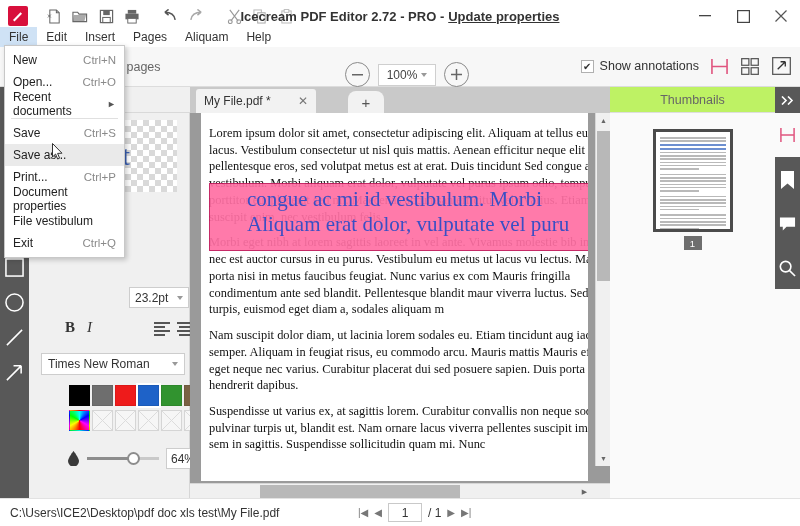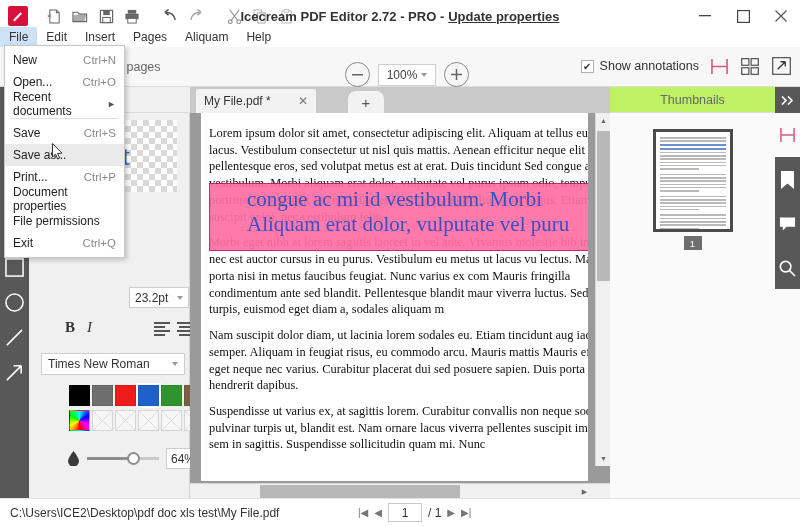--- a/index.html
+++ b/index.html
@@ -625,21 +625,21 @@
     </div>
     <div class="dd-item">
       <span>Print...</span>
       <span class="dd-acc">Ctrl+P</span>
     </div>
     <div class="dd-item">
       <span>Document properties</span>
       <span class="dd-acc"></span>
     </div>
     <div class="dd-item">
-      <span>File permissions</span>
+      <span>File vestibulum</span>
       <span class="dd-acc"></span>
     </div>
     <div class="dd-item">
       <span>Exit</span>
       <span class="dd-acc">Ctrl+Q</span>
     </div>
   </div>
 
   <div class="cursor">
     <svg width="12" height="18" viewBox="0 0 12 18">

